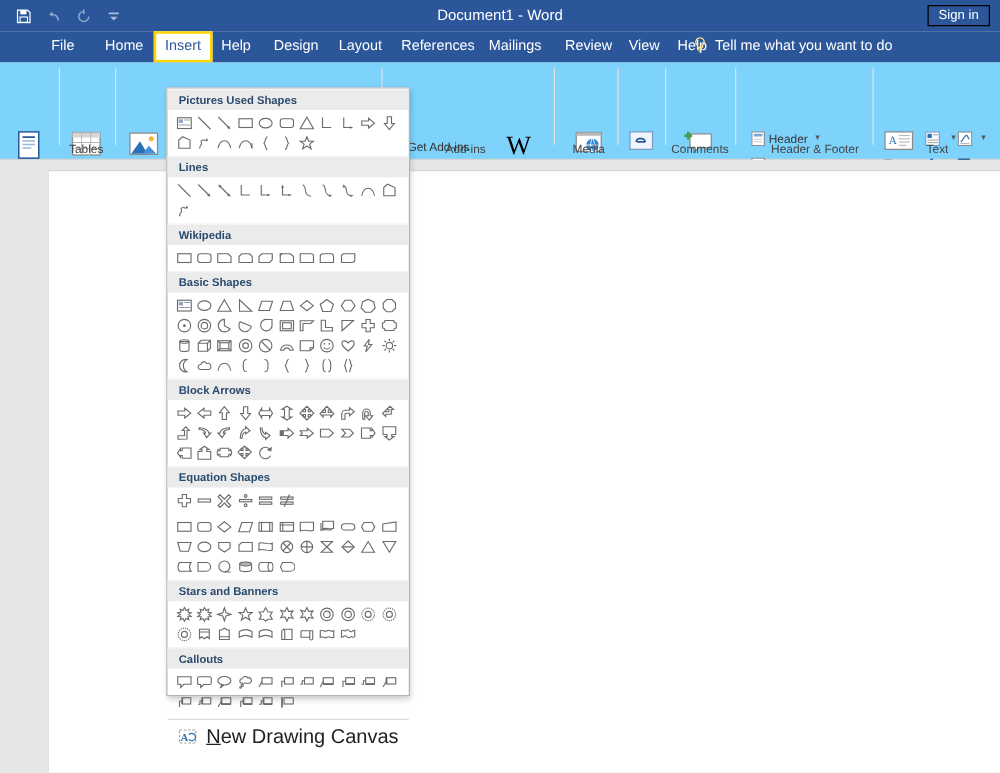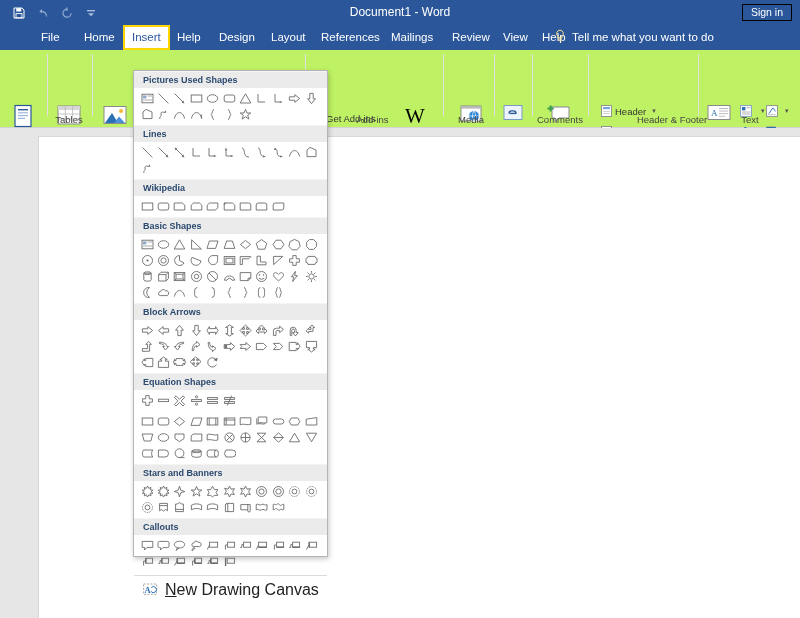--- a/index.html
+++ b/index.html
@@ -47,21 +47,21 @@
   }
   .tellme {
     position: absolute; top: 1px; height: 23px; line-height: 23px;
     font-size: 11.5px; color: #ffffff; white-space: nowrap;
   }
   .bulb { position: absolute; top: 4px; font-size: 12px; color: #ffe08a; }
 
   
   .ribbon {
     position: absolute; left: 0; top: 50px; width: 800px; height: 78px;
-    background: #bef264; border-bottom: 1px solid #d4d4d4;
+    background: #7dd3fc; border-bottom: 1px solid #d4d4d4;
   }
   .ribbon-grouplabel {
     position: absolute; bottom: 2px; font-size: 9.5px; color: #444444;
     text-align: center; white-space: nowrap;
   }
   .vsep { position: absolute; top: 4px; width: 1px; height: 62px; background: #e0e0e0; }
 
   .bigbtn {
     position: absolute; display: flex; flex-direction: column; align-items: center;
     font-size: 9.5px; color: #333333; text-align: center; line-height: 11px;
@@ -332,21 +332,21 @@
         <svg width="11" height="12" viewBox="0 0 11 12">
             <rect x="0.5" y="0.5" width="10" height="11" fill="#fff" stroke="#8a8a8a" stroke-width="0.9"></rect>
             <rect x="2" y="2.6" width="7" height="0.8" fill="#c9c9c9"></rect>
             <rect x="2" y="4.6" width="7" height="0.8" fill="#c9c9c9"></rect>
             <rect x="2" y="7.4" width="2.6" height="2.6" fill="#2b6fb5"></rect>
           </svg>
       </span>
       <span>Page Number</span>
       <span class="caret" style="margin-left:3px">▾</span>
     </div>
-    <div class="ribbon-grouplabel" style="left:624px; width:96px;">Header &amp; Footer</div>
+    <div class="ribbon-grouplabel" style="left:604px; width:96px;">Header &amp; Footer</div>
     <div class="vsep" style="left:698px;"></div>
 
     <div class="bigbtn" style="left:702px; top:54px; width:34px;">
       <span class="ic">
         <svg width="26" height="20" viewBox="0 0 26 20">
             <rect x="2" y="1.5" width="22" height="14" fill="#fff" stroke="#8a8a8a" stroke-width="1"></rect>
             <text x="5" y="11.6" font-family="Liberation Serif, serif" font-size="9" fill="#2b6fb5">A</text>
             <rect x="13" y="4" width="9" height="0.9" fill="#b8b8b8"></rect>
             <rect x="13" y="6.6" width="9" height="0.9" fill="#b8b8b8"></rect>
             <rect x="13" y="9.2" width="9" height="0.9" fill="#b8b8b8"></rect>

